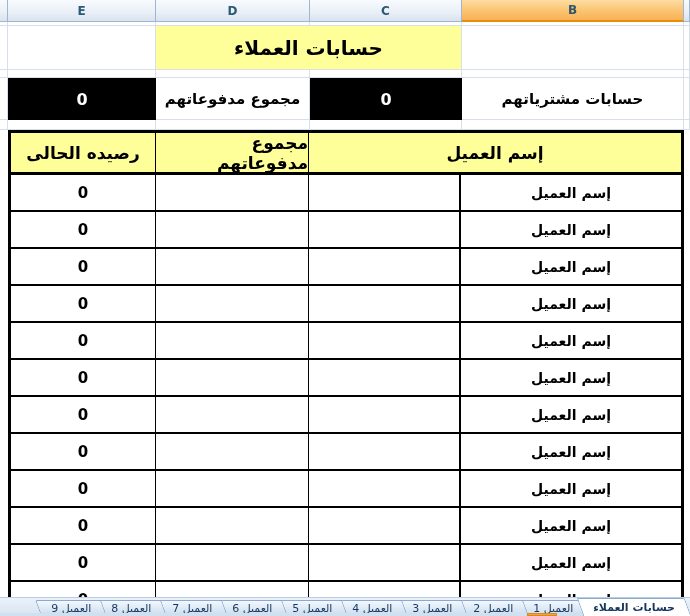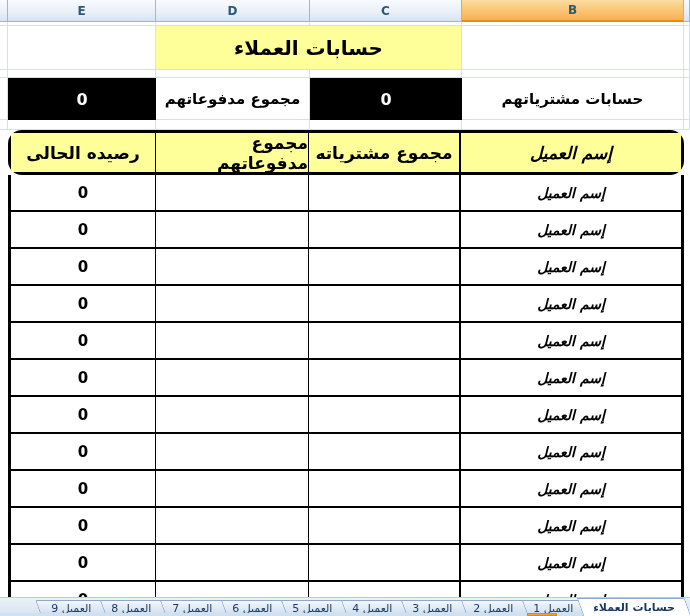--- a/index.html
+++ b/index.html
@@ -42,29 +42,29 @@
     color:#000; font-weight:bold; font-size:15px;
     display:flex; align-items:center; justify-content:center;
     border-right:1px solid #d6dfea; border-bottom:1px solid #d6dfea; background:#fff;
   }
 
   
   .t-box {
     display:flex; width:676px;
     border-left:3px solid #000; border-right:3px solid #000;
   }
-  .r-thead .t-box { border-top:3px solid #000; border-bottom:3px solid #000; height:45px;border-radius:14px; }
+  .r-thead .t-box { border-top:3px solid #000; border-bottom:3px solid #000; height:45px; }
   .t-row .t-box  { border-bottom:2px solid #000; height:37px; }
   .t-cell {
     display:flex; align-items:center; justify-content:center; background:#fff;
   }
   .t-e { width:145px; border-right:1px solid #000; }
   .t-d { width:153px; border-right:1px solid #000; }
   .t-c { width:152px; border-right:2px solid #000; }
-  .t-b { flex:1;font-style:italic; }
+  .t-b { flex:1; }
   .r-thead .t-cell { background:#ffff99; font-weight:bold; font-size:17px; color:#000; }
   .t-row .t-cell { font-weight:bold; font-size:14px; color:#000; }
   .t-row .t-e { font-size:15px; }
 
   
   .tabbar {
     position:absolute; left:0; bottom:0; width:690px; height:19px;
     background:linear-gradient(#eaf1f9,#d7e4f2);
     border-top:1px solid #b9cde4;
     display:flex; flex-direction:row-reverse; align-items:flex-end;
@@ -147,21 +147,20 @@
       <div class="gcell w-c"></div>
     <div class="gcell w-b"></div>
       <div class="gcell w-sr"></div>
   </div>
 
   <div class="row r-thead">
     <div class="w-sl"></div>
     <div class="t-box">
       <div class="t-cell t-e" dir="rtl">رصيده الحالى</div>
       <div class="t-cell t-d" dir="rtl">مجموع مدفوعاتهم</div>
-      <div class="t-cell t-c" dir="rtl">مجموع مشترياته</div>
       <div class="t-cell t-b" dir="rtl">إسم العميل</div>
     </div>
     <div class="w-sr"></div>
   </div>
 
   <div>
   <div class="row t-row">
     <div class="w-sl"></div>
     <div class="t-box">
       <div class="t-cell t-e">0</div>

